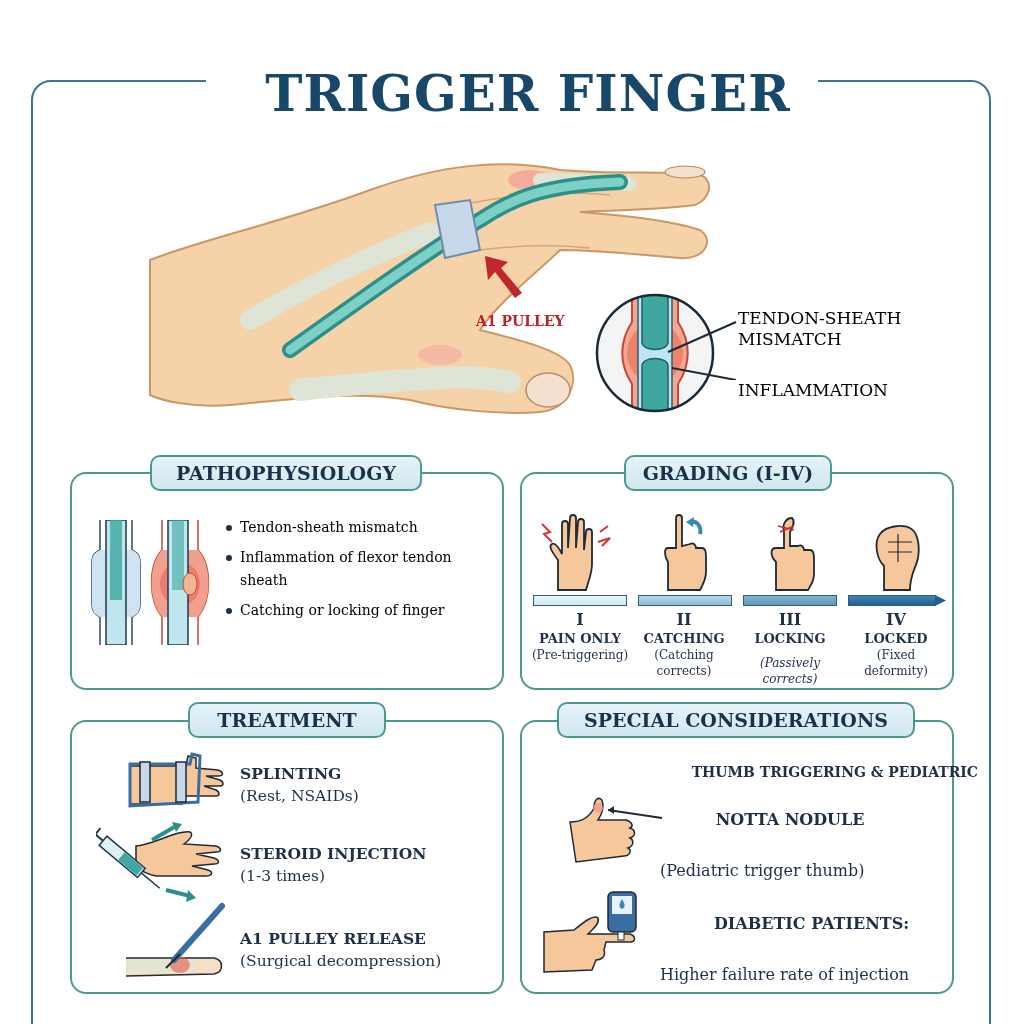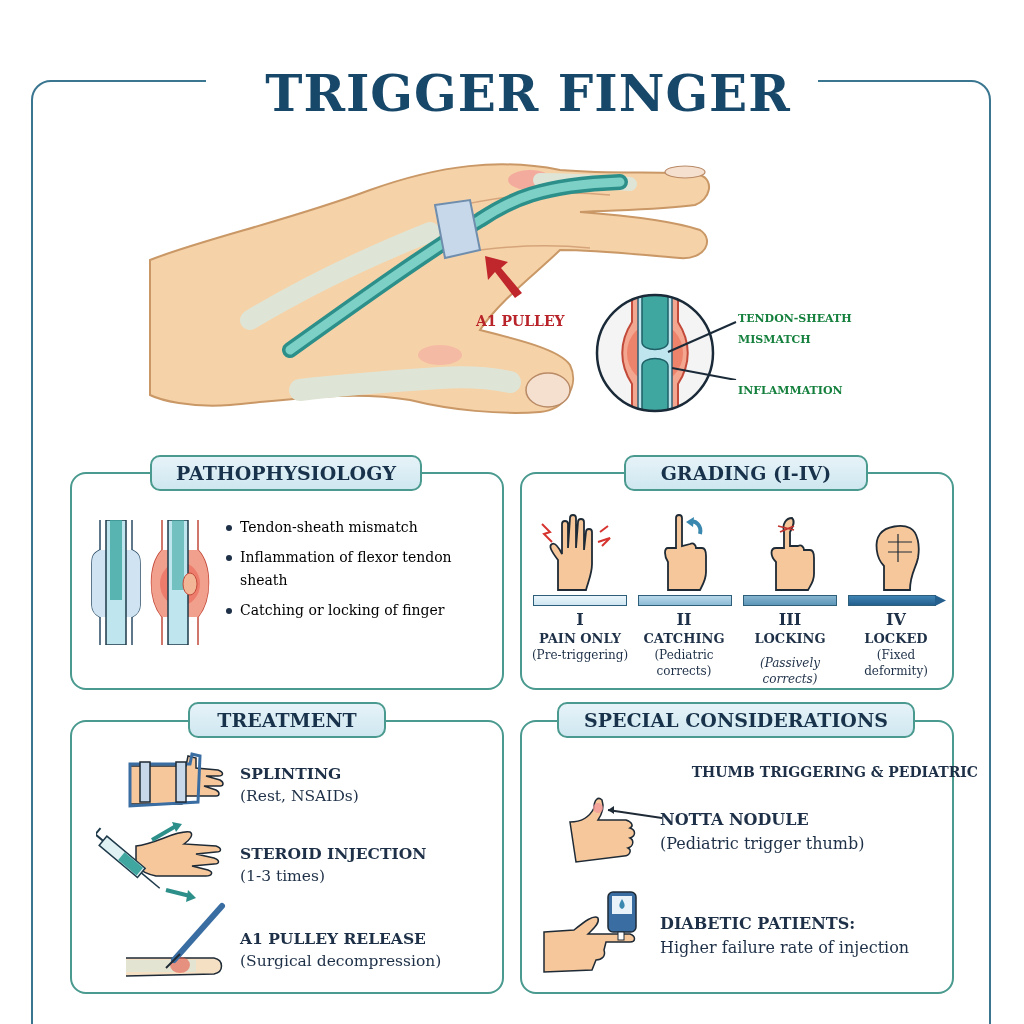--- a/index.html
+++ b/index.html
@@ -3,35 +3,35 @@
 <meta charset="utf-8">
 <style>
   html,body{margin:0;padding:0;background:#ffffff;}
   body{width:1024px;height:1024px;position:relative;overflow:hidden;font-family:"DejaVu Serif","Liberation Serif",serif;color:#17324a;}
   .frame{position:absolute;left:31px;top:80px;width:960px;height:980px;border:2.5px solid #3a7690;border-radius:20px;box-sizing:border-box;}
   .title-mask{position:absolute;left:206px;top:60px;width:612px;height:50px;background:#fff;}
   .title{position:absolute;left:0;top:48px;width:1024px;text-align:center;font-family:"DejaVu Serif",serif;font-weight:bold;font-size:50px;letter-spacing:1px;color:#17486a;margin:16px;}
   .hero{position:absolute;left:140px;top:150px;width:590px;height:290px;}
   .a1-label{position:absolute;left:476px;top:313px;font-weight:bold;font-size:14px;color:#b8242a;}
   .inset{position:absolute;left:594px;top:292px;width:122px;height:122px;}
-  .callout{position:absolute;font-weight:bold;font-size:11px;color:#15803d;line-height:21px;}
+  .callout{position:absolute;font-weight:normal;font-size:17px;color:#000000;line-height:21px;}
   .panel{position:absolute;border:2.5px solid #4a9a8f;border-radius:16px;box-sizing:border-box;background:#fff;}
   .panel-head{position:absolute;height:36px;background:linear-gradient(#e6f3f8,#cfe7f0);border:2.5px solid #4a9a8f;border-radius:10px;box-sizing:border-box;font-weight:bold;font-size:19px;color:#17324a;display:flex;align-items:center;justify-content:center;white-space:nowrap;}
   .bullets{position:absolute;left:226px;top:516px;margin:0;padding:0;list-style:none;font-size:14px;line-height:23px;font-weight:normal;color:#000000;}
   .bullets li{position:relative;padding-left:14px;margin-bottom:7px;}
   .bullets li::before{content:"";position:absolute;left:0;top:9px;width:6px;height:6px;border-radius:50%;background:#1e3047;}
   .grade{position:absolute;width:100px;text-align:center;font-weight:bold;color:#1e3047;}
   .grade .num{font-size:16px;line-height:20px;}
   .grade .name{font-size:13px;line-height:17px;}
   .grade .desc{font-size:12px;line-height:16px;font-weight:normal;}
   .bar{position:absolute;height:11px;border:1.5px solid #2d5f7a;box-sizing:border-box;}
   .t-item{position:absolute;left:240px;font-weight:bold;font-size:15.5px;line-height:23px;color:#1e3047;}
   .t-item .sub{font-weight:normal;}
-  .s-text{position:absolute;font-weight:bold;font-size:16px;line-height:24px;color:#1e3047;}
-  .s-text .sub{font-weight:normal;}
+  .s-text{position:absolute;font-weight:bold;font-size:16px;line-height:24px;color:#1e3047;text-align:right;}
+  .s-text .sub{font-weight:normal;margin-top:27px;}
   svg{display:block;}
 </style>
 </head>
 <body>
 
 <div class="frame"></div>
 <div class="title-mask"></div>
 <h1 class="title">TRIGGER FINGER</h1>
 
 <div class="hero">
@@ -109,21 +109,21 @@
     <ellipse cx="100" cy="64" rx="7" ry="11" fill="#f2b596" stroke="#c24a3a" stroke-width="1"></ellipse>
   </svg>
 </div>
 <ul class="bullets">
   <li>Tendon-sheath mismatch</li>
   <li style="width:230px;">Inflammation of flexor tendon sheath</li>
   <li>Catching or locking of finger</li>
 </ul>
 
 <div class="panel" style="left:520px;top:472px;width:434px;height:218px;"></div>
-<div class="panel-head" style="left:624px;top:455px;width:244px;">GRADING (I-IV)</div>
+<div class="panel-head" style="left:624px;top:455px;width:208px;">GRADING (I-IV)</div>
 
 <div style="position:absolute;left:538px;top:512px;">
   <svg width="80" height="80" viewBox="0 0 80 80">
       <path d="M20 78 L20 48 C14 40 10 34 14 32 C18 30 22 38 24 42 L24 12 C24 8 30 8 30 12 L30 36 L32 6 C32 2 38 2 38 6 L38 36 L40 10 C40 6 46 6 46 10 L46 38 L48 20 C48 16 54 16 54 20 L54 52 C54 62 50 70 48 78 Z" fill="#f6c79a" stroke="#1e2a36" stroke-width="1.8"></path>
       <path d="M4 12 L12 20 L6 22 L14 30 M62 20 L70 14 M60 30 L72 26 L64 34" stroke="#d6342f" stroke-width="2" fill="none"></path>
     </svg>
 </div>
 <div style="position:absolute;left:650px;top:512px;">
   <svg width="80" height="80" viewBox="0 0 80 80">
       <path d="M18 78 L18 50 C14 44 14 36 18 36 L26 36 L26 6 C26 2 32 2 32 6 L32 34 L40 32 C44 30 46 34 46 36 L52 36 C56 36 56 42 56 44 L56 60 C56 68 52 74 50 78 Z" fill="#f6c79a" stroke="#1e2a36" stroke-width="1.8"></path>
@@ -153,21 +153,21 @@
   </svg>
 
 <div class="grade" style="left:530px;top:610px;">
   <div class="num">I</div>
   <div class="name">PAIN ONLY</div>
   <div class="desc">(Pre-triggering)</div>
 </div>
 <div class="grade" style="left:634px;top:610px;">
   <div class="num">II</div>
   <div class="name">CATCHING</div>
-  <div class="desc" style="width:72px;margin:0 auto;">(Pediatric corrects)</div>
+  <div class="desc" style="width:72px;margin:0 auto;">(Catching corrects)</div>
 </div>
 <div class="grade" style="left:740px;top:610px;">
   <div class="num">III</div>
   <div class="name">LOCKING</div>
   <div class="desc" style="width:76px;margin:8px auto;font-style:italic;">(Passively corrects)</div>
 </div>
 <div class="grade" style="left:846px;top:610px;">
   <div class="num">IV</div>
   <div class="name">LOCKED</div>
   <div class="desc" style="width:76px;margin:0 auto;">(Fixed deformity)</div>

